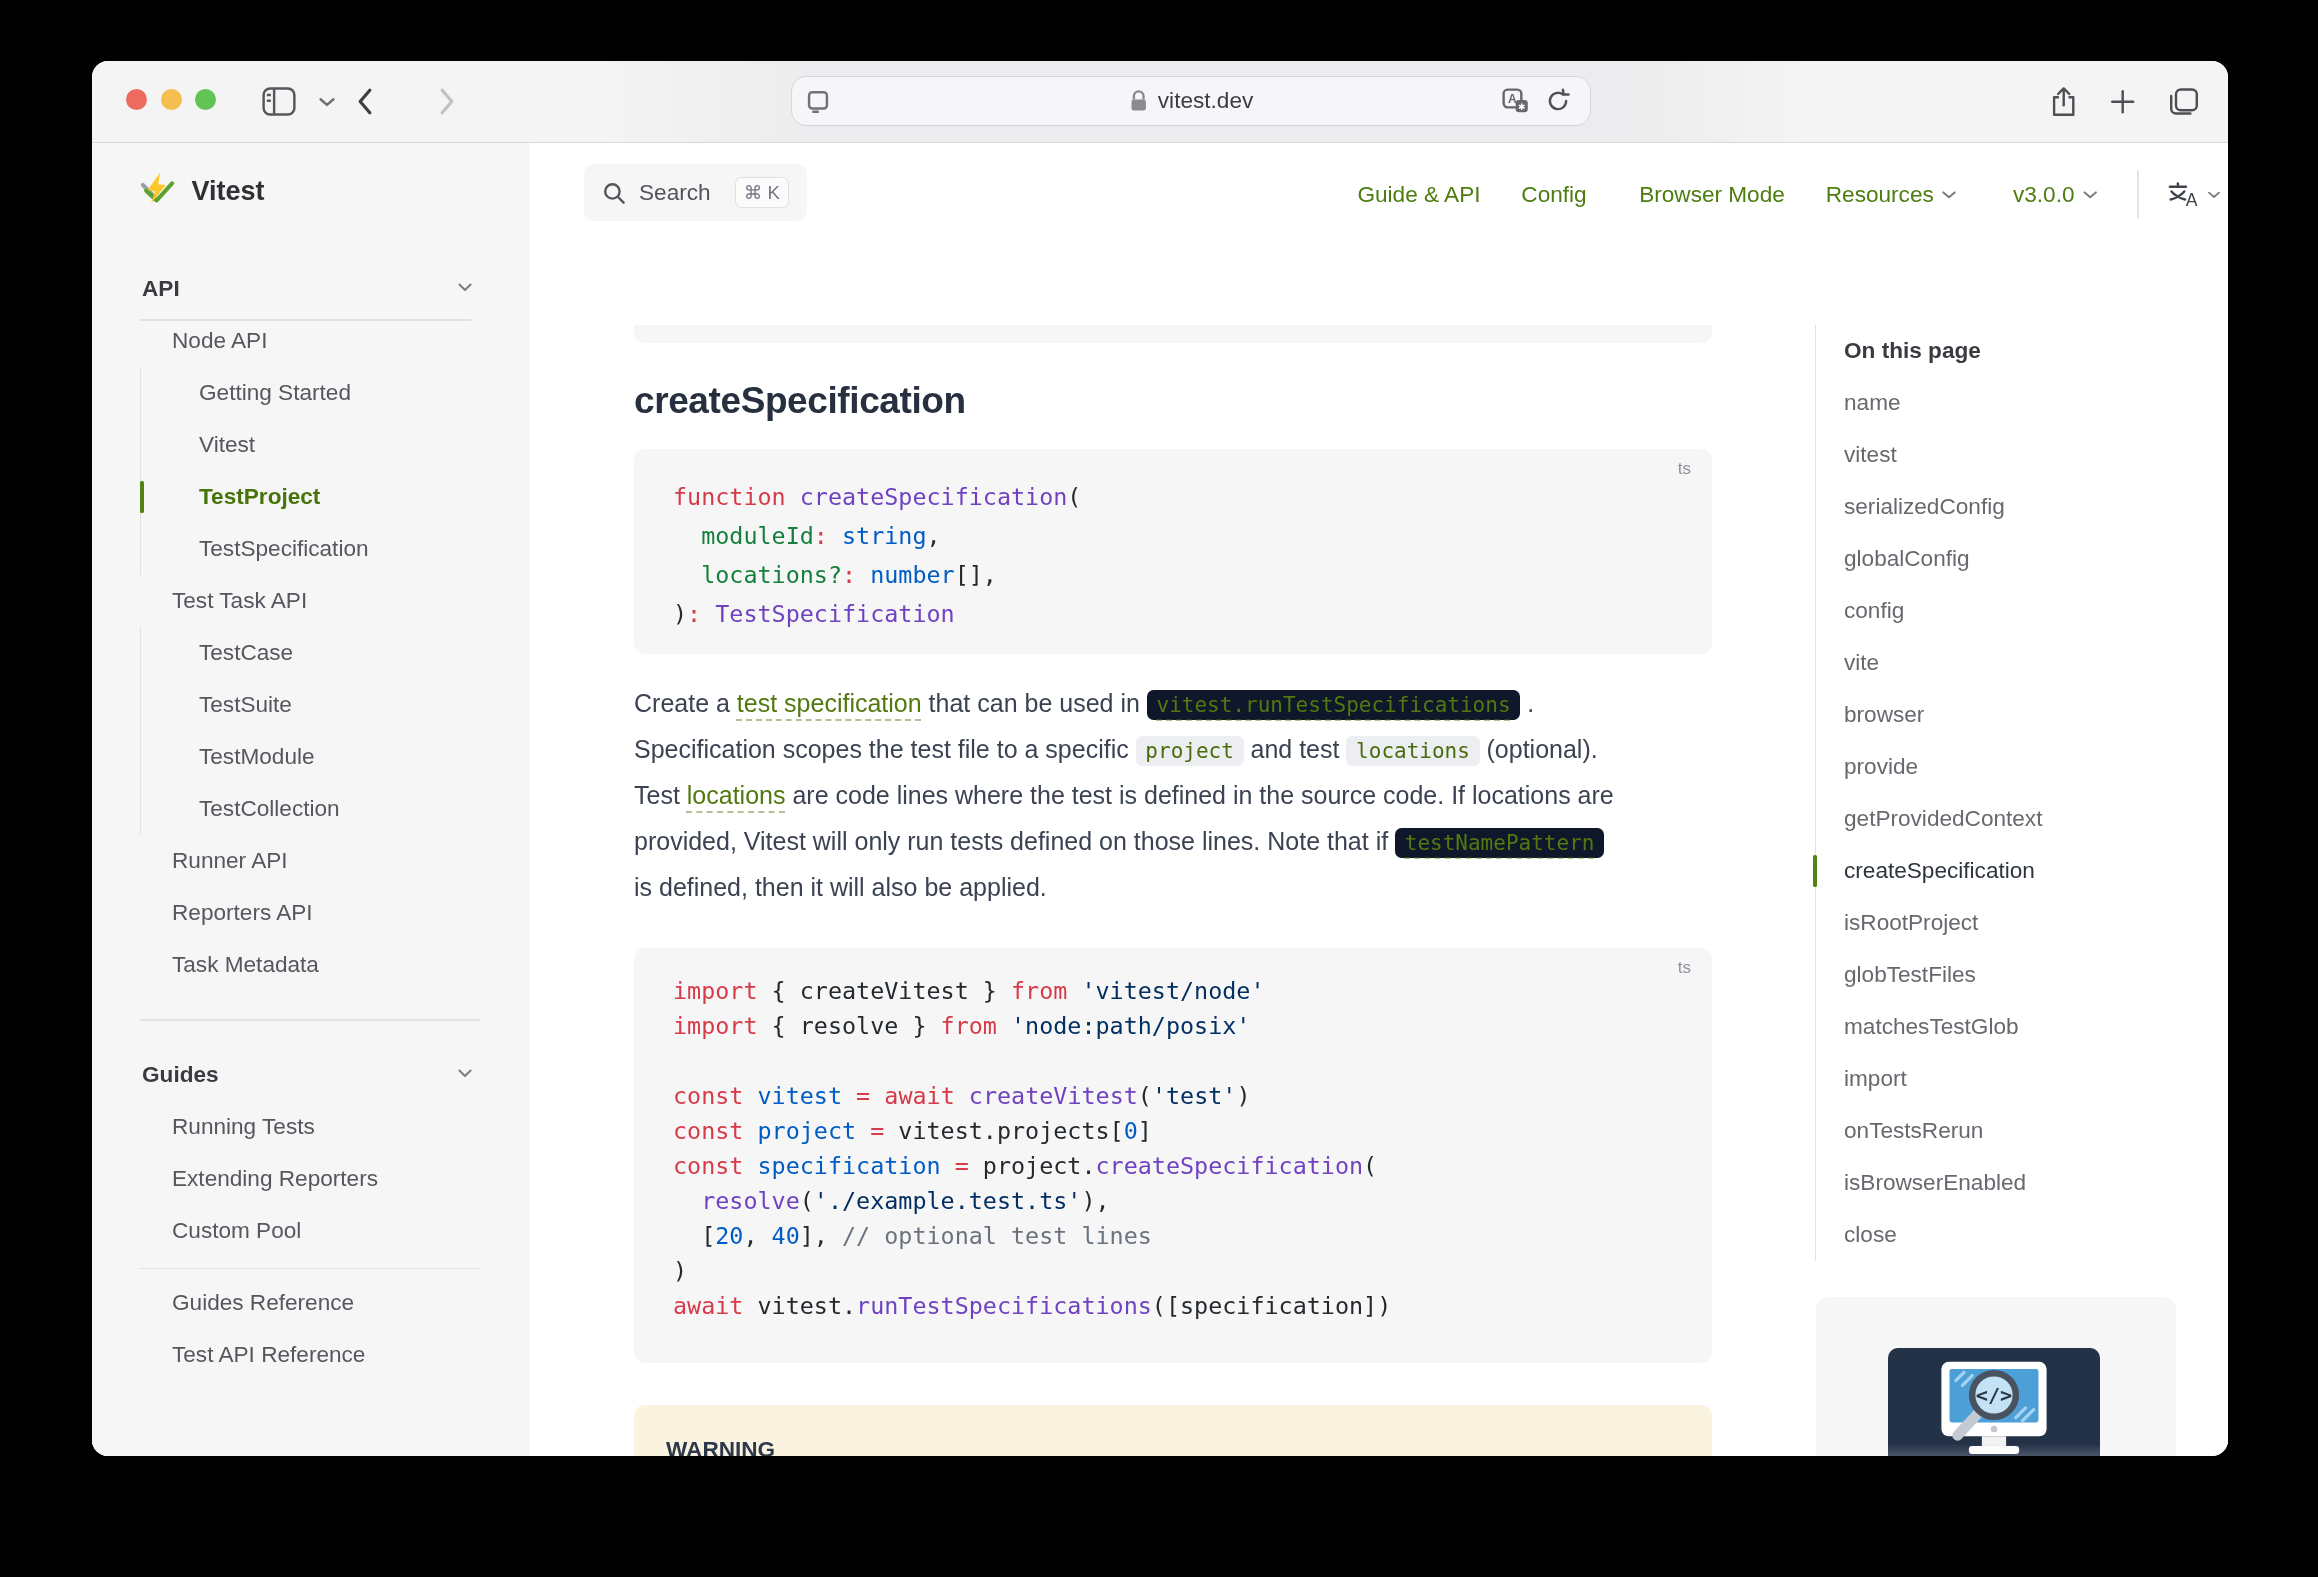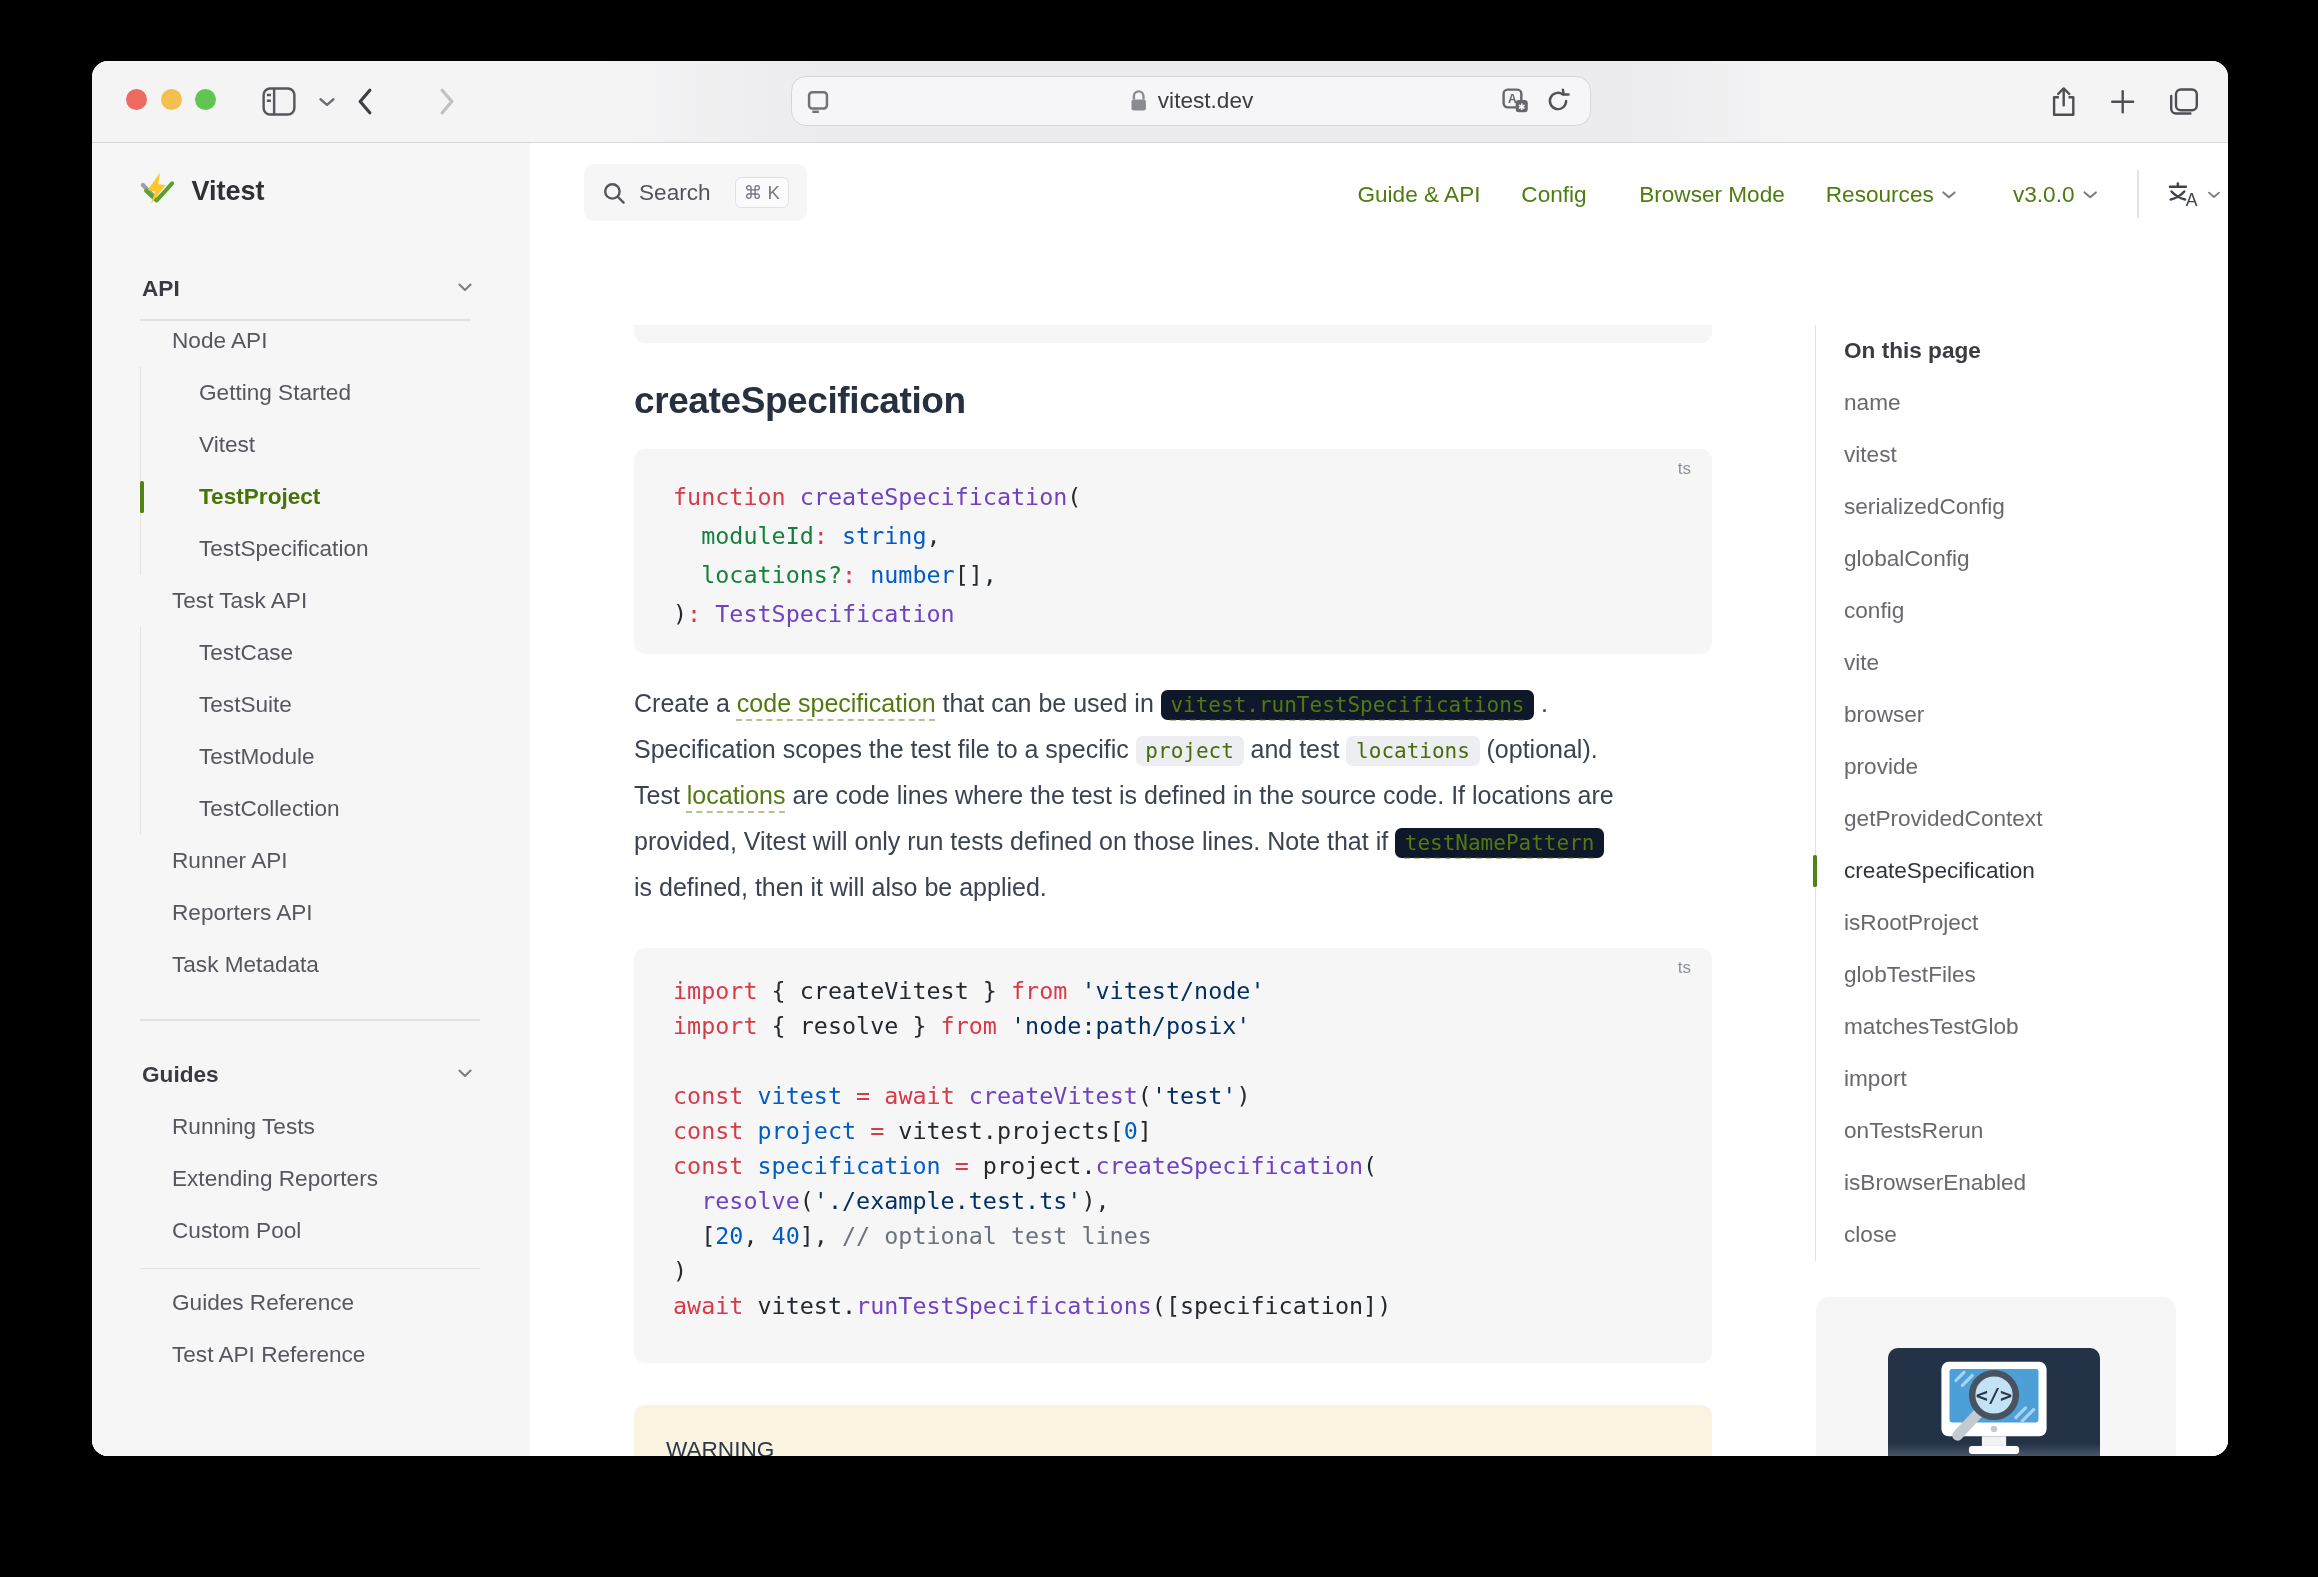--- a/index.html
+++ b/index.html
@@ -66,21 +66,21 @@
   .tk-k{color:#d73a49}.tk-f{color:#6f42c1}.tk-v{color:#005cc5}.tk-p{color:#15803d}
   .tk-s{color:#032f62}.tk-n{color:#005cc5}.tk-c{color:#6a737d}.tk-d{color:#24292e}
   
   #para{position:absolute;left:104px;top:376px;width:1130px;font-size:25px;line-height:46px;color:#3b4352;}
   .pline{height:46px;white-space:nowrap;}
   .plink{color:#52780f;text-decoration:underline dashed rgba(82,120,15,.45);text-decoration-thickness:1.6px;text-underline-offset:6.5px;}
   .pchip{font-family:"DejaVu Sans Mono",monospace;font-size:21px;background:#eceef1;padding:3.2px 9.7px;border-radius:6.5px;color:#486b0b;}
   .pchip.plink{background:#0f172a;color:#52780f;}
   
   #warning{position:absolute;left:104px;top:1101px;width:1078px;height:242px;background:#faf3e0;border-radius:11.3px;box-sizing:border-box;}
-  #warn-title{position:absolute;left:32px;top:32px;font-size:22.6px;font-weight:400;color:#2c3749;}
+  #warn-title{position:absolute;left:32px;top:32px;font-size:22.6px;font-weight:700;color:#2c3749;}
   
   #toc{position:absolute;left:1723px;top:182px;width:388px;border-left:1.6px solid #e2e2e3;padding-left:28px;box-sizing:border-box;}
   .toc-row{height:52px;line-height:52px;font-size:22.6px;color:#68686f;white-space:nowrap;}
   .toc-title{font-weight:600;color:#3a3a40;}
   .toc-active{color:#2e343d;font-weight:500;position:relative;}
   .toc-active::before{content:"";position:absolute;left:-31.5px;top:9.7px;width:4.8px;height:32px;background:#538312;border-radius:1.6px;}
   
   #adcard{position:absolute;left:1724px;top:1154px;width:360px;height:266px;background:#f6f6f7;border-radius:13px;}
   #adimg{position:absolute;left:72px;top:51px;}
   svg{display:block;}
@@ -265,21 +265,21 @@
     <div id="main">
       <div id="prev-code-tail"></div>
       <h2 id="page-h2" style="margin:0">createSpecification</h2>
 
       <div id="code1" class="codeblock">
         <span class="lang">ts</span>
         <div class="code-lines"><div><span class="tk-k">function </span><span class="tk-f">createSpecification</span><span class="tk-d">(</span></div><div><span class="tk-d">  </span><span class="tk-p">moduleId</span><span class="tk-k">:</span><span class="tk-d"> </span><span class="tk-v">string</span><span class="tk-d">,</span></div><div><span class="tk-d">  </span><span class="tk-p">locations?</span><span class="tk-k">:</span><span class="tk-d"> </span><span class="tk-v">number</span><span class="tk-d">[],</span></div><div><span class="tk-d">)</span><span class="tk-k">:</span><span class="tk-d"> </span><span class="tk-f">TestSpecification</span></div></div>
       </div>
 
       <div id="para">
-          <div class="pline"><span>Create a </span><span class="plink">code specification</span><span> that can be used in </span><span class="pchip plink">vitest.runTestSpecifications</span><span> .</span></div>
+          <div class="pline"><span>Create a </span><span class="plink">test specification</span><span> that can be used in </span><span class="pchip plink">vitest.runTestSpecifications</span><span> .</span></div>
           <div class="pline"><span>Specification scopes the test file to a specific </span><span class="pchip">project</span><span> and test </span><span class="pchip">locations</span><span> (optional).</span></div>
           <div class="pline"><span>Test </span><span class="plink">locations</span><span> are code lines where the test is defined in the source code. If locations are</span></div>
           <div class="pline"><span>provided, Vitest will only run tests defined on those lines. Note that if </span><span class="pchip plink">testNamePattern</span></div>
           <div class="pline"><span>is defined, then it will also be applied.</span></div>
         </div>
 
       <div id="code2" class="codeblock">
         <span class="lang">ts</span>
         <div class="code-lines"><div><span class="tk-k">import</span><span class="tk-d"> { createVitest } </span><span class="tk-k">from</span><span class="tk-d"> </span><span class="tk-s">'vitest/node'</span></div><div><span class="tk-k">import</span><span class="tk-d"> { resolve } </span><span class="tk-k">from</span><span class="tk-d"> </span><span class="tk-s">'node:path/posix'</span></div><div>&nbsp;</div><div><span class="tk-k">const</span><span class="tk-d"> </span><span class="tk-v">vitest</span><span class="tk-d"> </span><span class="tk-k">=</span><span class="tk-d"> </span><span class="tk-k">await</span><span class="tk-d"> </span><span class="tk-f">createVitest</span><span class="tk-d">(</span><span class="tk-s">'test'</span><span class="tk-d">)</span></div><div><span class="tk-k">const</span><span class="tk-d"> </span><span class="tk-v">project</span><span class="tk-d"> </span><span class="tk-k">=</span><span class="tk-d"> vitest.projects[</span><span class="tk-n">0</span><span class="tk-d">]</span></div><div><span class="tk-k">const</span><span class="tk-d"> </span><span class="tk-v">specification</span><span class="tk-d"> </span><span class="tk-k">=</span><span class="tk-d"> project.</span><span class="tk-f">createSpecification</span><span class="tk-d">(</span></div><div><span class="tk-d">  </span><span class="tk-f">resolve</span><span class="tk-d">(</span><span class="tk-s">'./example.test.ts'</span><span class="tk-d">),</span></div><div><span class="tk-d">  [</span><span class="tk-n">20</span><span class="tk-d">, </span><span class="tk-n">40</span><span class="tk-d">], </span><span class="tk-c">// optional test lines</span></div><div><span class="tk-d">)</span></div><div><span class="tk-k">await</span><span class="tk-d"> vitest.</span><span class="tk-f">runTestSpecifications</span><span class="tk-d">([specification])</span></div></div>
       </div>

